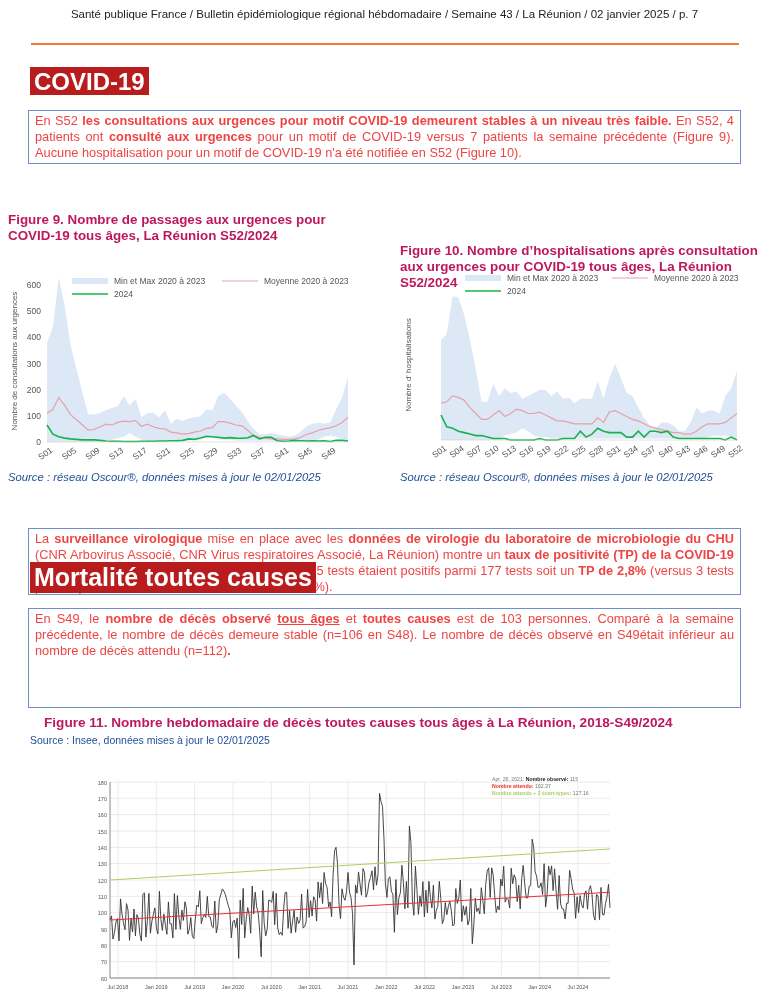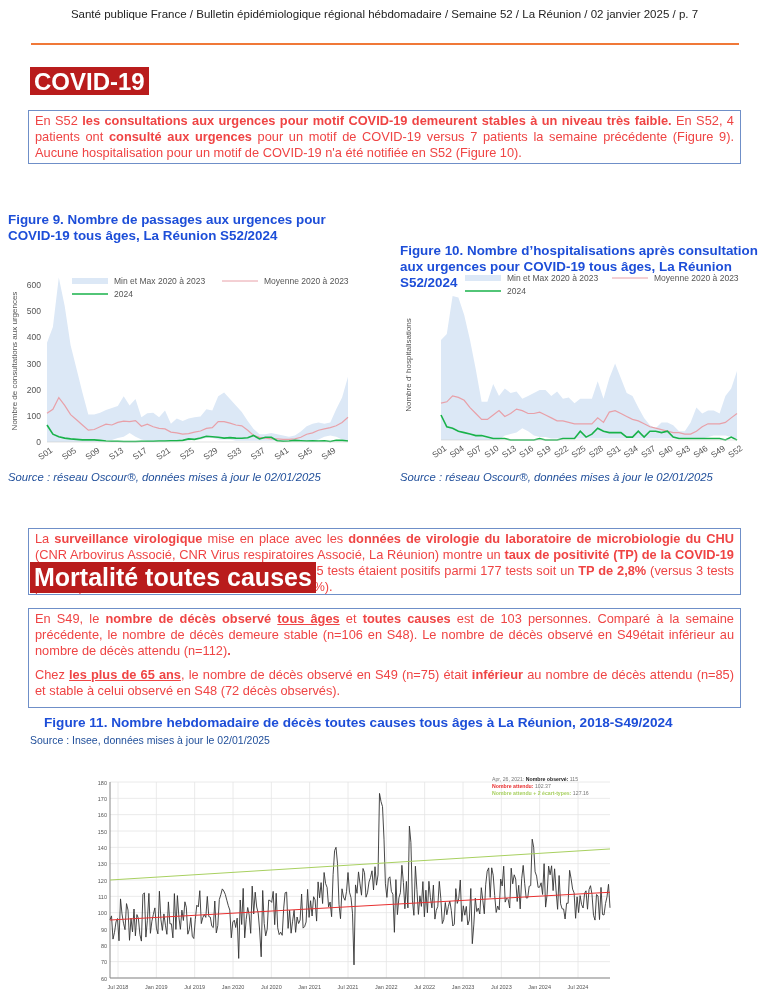--- a/index.html
+++ b/index.html
@@ -14,37 +14,37 @@
   #mort-title { top: 562px; left: 30px; font-size: 25px; height: 31px; padding-top: 1px; }
 
   .textbox { position: absolute; border: 1.5px solid #6f8fc8; padding: 2px 6px; font-size: 12.8px; line-height: 16px; text-align: justify; color: #ef4444; }
   .textbox b { font-weight: bold; }
   .textbox u { text-decoration: underline; }
   #box1 { top: 110px; left: 28px; width: 713px; height: 54px; }
   #box2 { top: 484px; left: 28px; width: 713px; height: 67px; margin-top: 44px; }
   #box3 { top: 608px; left: 28px; width: 713px; height: 100px; }
   #box3 p + p { margin-top: 8px; }
 
-  .fig-title { position: absolute; color: #1d4ed8; font-weight: bold; font-size: 13.4px; line-height: 16px; }
+  .fig-title { position: absolute; color: #be185d; font-weight: bold; font-size: 13.4px; line-height: 16px; }
   #fig9-title { top: 212px; left: 8px; width: 360px; }
   #fig10-title { top: 212px; left: 400px; width: 360px; margin-top: 31px; }
   #fig11-title { top: 715px; left: 44px; width: 720px; font-size: 13.6px; }
   #fig11-source { position: absolute; top: 734px; left: 30px; font-size: 10.5px; color: #1f4e9a; }
 
   .source { position: absolute; font-size: 11.3px; color: #1f4e9a; font-style: italic; }
   #src9 { top: 471px; left: 8px; }
   #src10 { top: 471px; left: 400px; }
 
   .chart svg { position: absolute; }
   .axis-text { font-family: "Liberation Sans", sans-serif; fill: #555; }
 </style>
 </head>
 <body>
 
-<div class="header-line">Santé publique France / Bulletin épidémiologique régional hébdomadaire / Semaine 52 / La Réunion / 02 janvier 2025 / p. 7</div>
+<div class="header-line">Santé publique France / Bulletin épidémiologique régional hébdomadaire / Semaine 43 / La Réunion / 02 janvier 2025 / p. 7</div>
 <div class="orange-rule"></div>
 
 <div class="section-title" id="covid-title">COVID-19</div>
 
 <div class="textbox" id="box1">
   <span>En S52 </span><b>les consultations aux urgences pour motif COVID-19 demeurent stables à un niveau très faible.</b><span> En S52, 4 patients ont </span><b>consulté aux urgences</b><span> pour un motif de COVID-19 versus 7 patients la semaine précédente (Figure 9). Aucune hospitalisation pour un motif de COVID-19 n'a été notifiée en S52 (Figure 10).</span>
 </div>
 
 <div class="fig-title" id="fig9-title">Figure 9. Nombre de passages aux urgences pour COVID-19 tous âges, La Réunion S52/2024</div>
 <div class="fig-title" id="fig10-title">Figure 10. Nombre d’hospitalisations après consultation aux urgences pour COVID-19 tous âges, La Réunion S52/2024</div>
@@ -123,21 +123,20 @@
 <div class="source" id="src10">Source : réseau Oscour®, données mises à jour le 02/01/2025</div>
 
 <div class="textbox" id="box2">
   <span>La </span><b>surveillance virologique</b><span> mise en place avec les </span><b>données de virologie du laboratoire de microbiologie du CHU</b><span> (CNR Arbovirus Associé, CNR Virus respiratoires Associé, La Réunion) montre un </span><b>taux de positivité (TP) de la COVID-19 en S52 toujours très faible</b><span>. En S52, seulement 5 tests étaient positifs parmi 177 tests soit un </span><b>TP de 2,8%</b><span> (versus 3 tests positifs parmi 177 tests en S51 soit, un TP de 1,7%).</span>
 </div>
 
 <div class="section-title" id="mort-title">Mortalité toutes causes</div>
 
 <div class="textbox" id="box3">
   <p><span>En S49, le </span><b>nombre de décès observé</b> <b><u>tous âges</u></b><span> et </span><b>toutes causes</b><span> est de 103 personnes. Comparé à la semaine précédente, le nombre de décès demeure stable (n=106 en S48). Le nombre de décès observé en S49était inférieur au nombre de décès attendu (n=112)</span><b>.</b></p>
-  <p><span>Chez </span><b><u>les plus de 65 ans</u></b><span>, le nombre de décès observé en S49 (n=75) était </span><b>inférieur</b><span> au nombre de décès attendu (n=85) et stable à celui observé en S48 (72 décès observés).</span></p>
 </div>
 
 <div class="fig-title" id="fig11-title">Figure 11. Nombre hebdomadaire de décès toutes causes tous âges à La Réunion, 2018-S49/2024</div>
 <div id="fig11-source">Source : Insee, données mises à jour le 02/01/2025</div>
 
 <div class="chart">
   <svg id="svg11" style="left:80px;top:770px" width="540" height="230">
       <rect x="0" y="0" width="540" height="230" fill="#fff"></rect>
       <line x1="30" y1="208" x2="530" y2="208" stroke="#e4e4e4" stroke-width="0.8"></line>
       <text x="27" y="210.5" font-size="5.5" text-anchor="end" class="axis-text">60</text>

